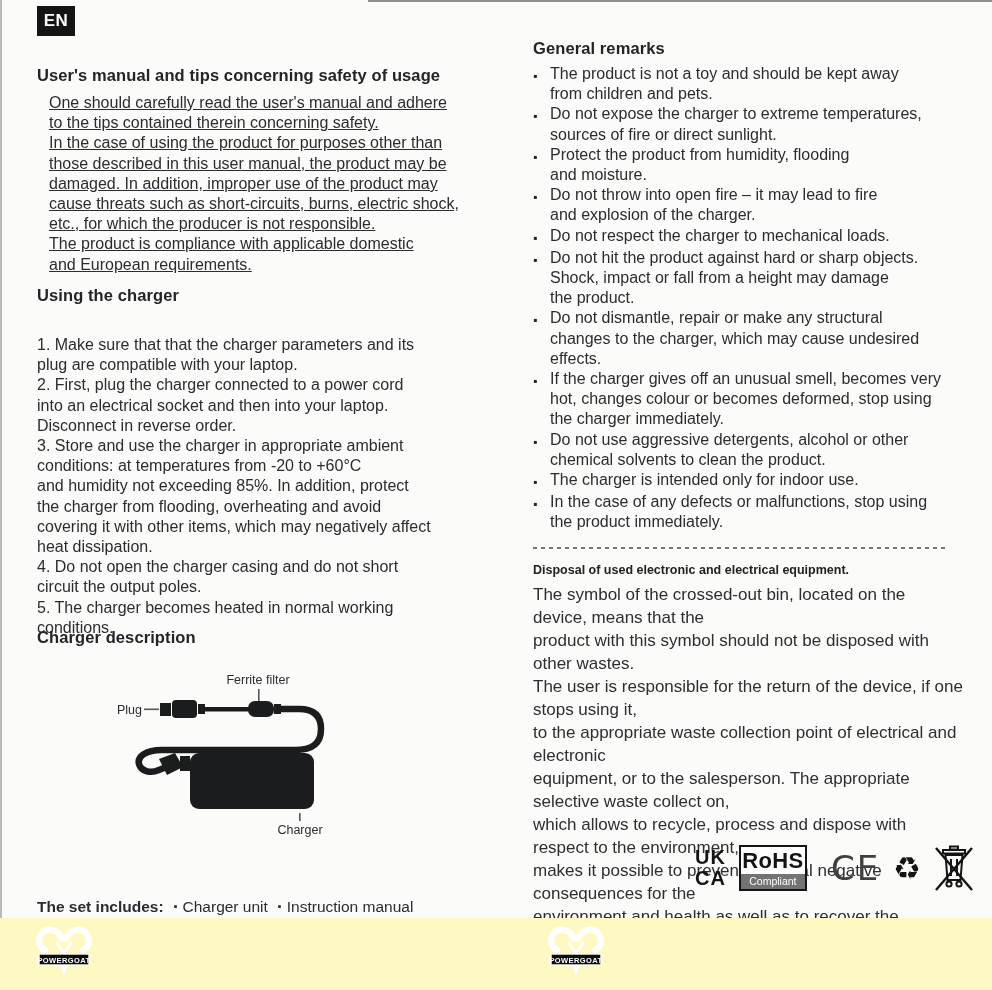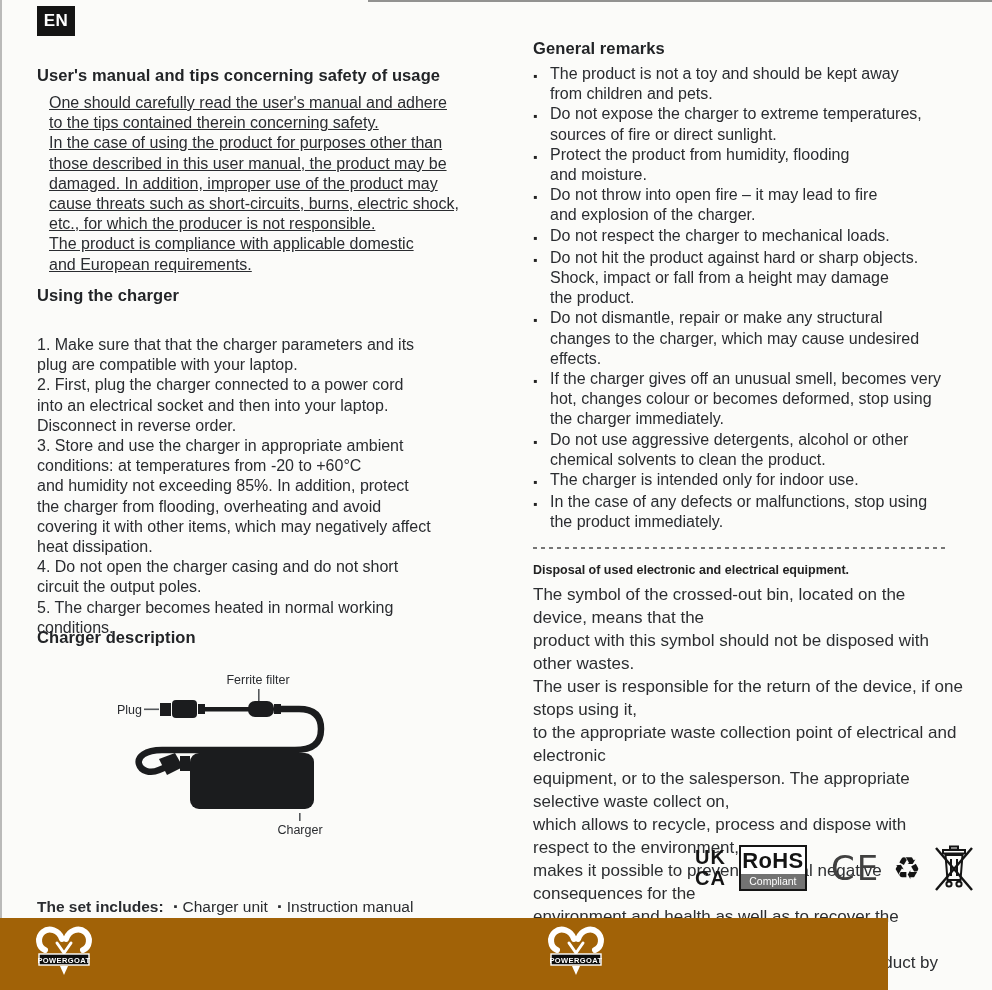--- a/index.html
+++ b/index.html
@@ -50,21 +50,21 @@
   
   .marks{left:695px;top:842px;display:flex;align-items:center;gap:13px;height:52px;}
   .ukca{font-weight:800;font-size:20px;line-height:21px;letter-spacing:1px;color:#141414;text-align:center;}
   .rohs{width:64px;border:2.5px solid #141414;background:#fff;text-align:center;}
   .rohs .r1{font-size:22px;font-weight:bold;color:#141414;padding:1px 0 0;letter-spacing:.3px;}
   .rohs .r2{background:#737373;color:#fff;font-size:10.5px;padding:1px 0 2px;}
   .ce{font-size:34px;font-weight:500;letter-spacing:2px;color:#404040;font-family:"DejaVu Sans",sans-serif;margin-left:11px;}
   .recycle{font-size:31px;color:#141414;line-height:1;}
 
   
-  .footer{left:0;top:918px;width:888px;height:72px;background:#a16207;}
+  .footer{left:0;top:918px;width:992px;height:72px;background:#fef9c3;}
   .goat{position:absolute;top:5px;}
   .goat.g1{left:33px;} .goat.g2{left:545px;}
 
   svg text{font-family:"Liberation Sans","DejaVu Sans",sans-serif;}
 </style>
 </head>
 <body>
 
 <div class="abs edge-top"></div>
 <div class="abs edge-left"></div>

